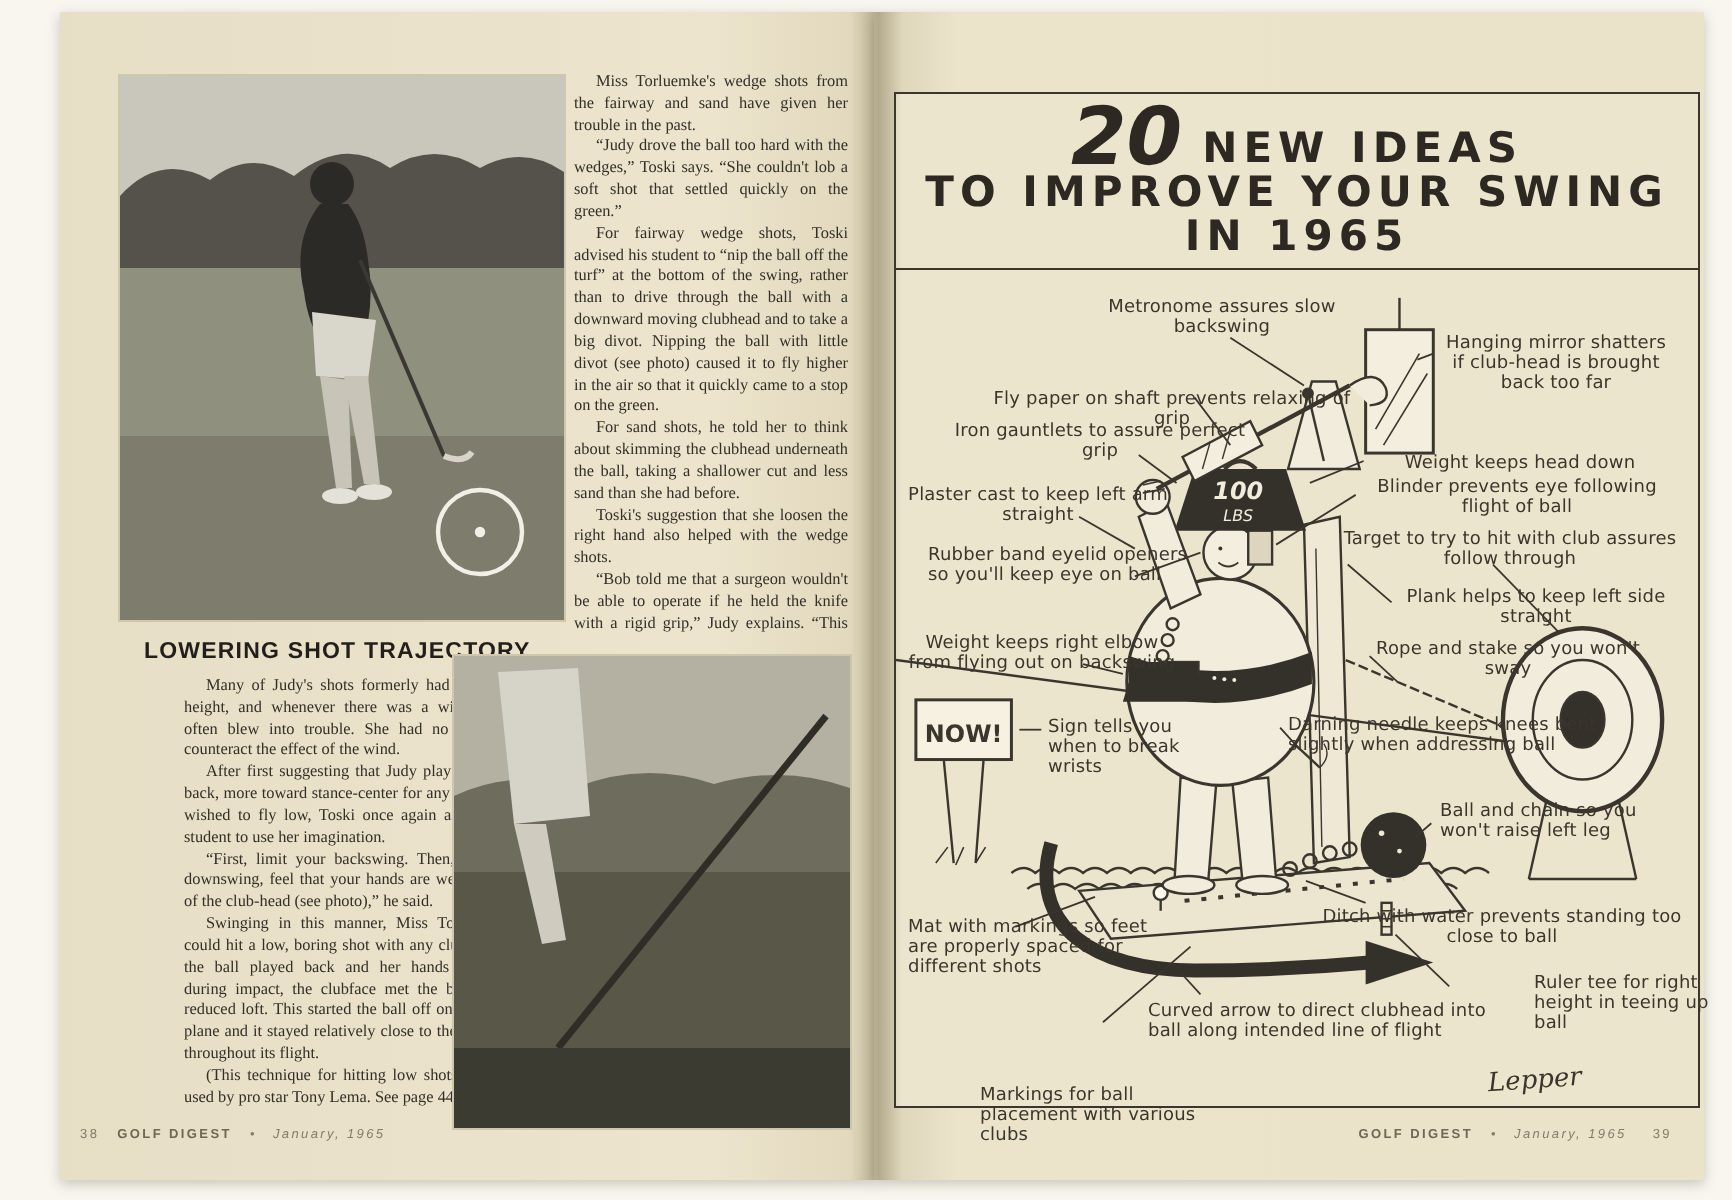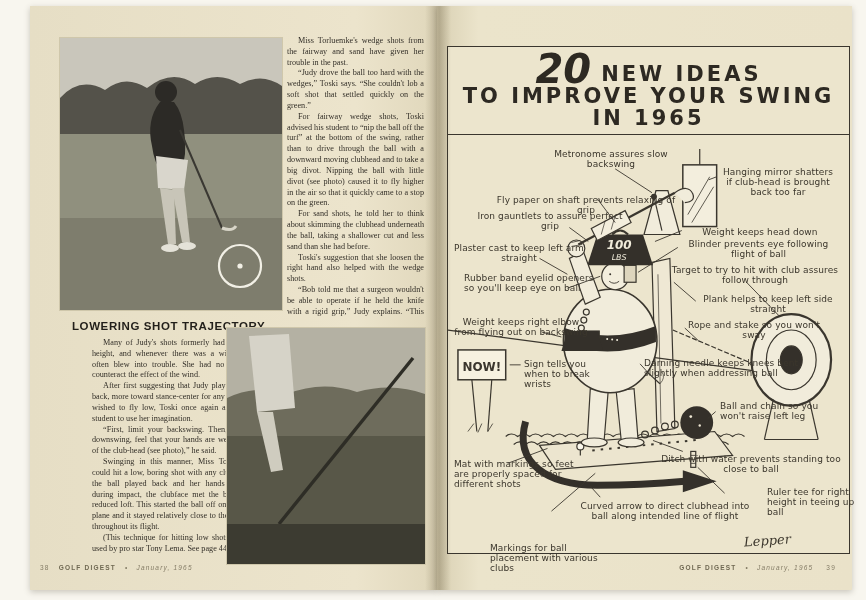--- a/index.html
+++ b/index.html
@@ -244,21 +244,21 @@
           <div class="annot" style="left: 228px; top: 92px; width: 168px; text-align: center;">Weight keeps head down</div>
           <div class="annot" style="left: 228px; top: 104px; width: 165px; text-align: center;">Blinder prevents eye following flight of ball</div>
           <div class="annot" style="left: 220px; top: 130px; width: 174px; text-align: center;">Target to try to hit with club assures follow through</div>
           <div class="annot" style="left: 250px; top: 159px; width: 140px; text-align: center;">Plank helps to keep left side straight</div>
           <div class="annot" style="left: 240px; top: 185px; width: 132px; text-align: center;">Rope and stake so you won't sway</div>
           <div class="annot" style="left: 196px; top: 223px; width: 158px; text-align: left;">Darning needle keeps knees bent slightly when addressing ball</div>
           <div class="annot" style="left: 272px; top: 266px; width: 100px; text-align: left;">Ball and chain so you won't raise left leg</div>
           <div class="annot" style="left: 206px; top: 319px; width: 194px; text-align: center;">Ditch with water prevents standing too close to ball</div>
           <div class="annot" style="left: 6px; top: 324px; width: 132px; text-align: left;">Mat with markings so feet are properly spaced for different shots</div>
           <div class="annot" style="left: 42px; top: 376px; width: 122px; text-align: left; margin-top: 32px;">Markings for ball placement with various clubs</div>
-          <div class="annot" style="left: 126px; top: 366px; width: 182px; text-align: center;">Curved arrow to direct clubhead into ball along intended line of flight</div>
+          <div class="annot" style="left: 126px; top: 366px; width: 182px; text-align: left;">Curved arrow to direct clubhead into ball along intended line of flight</div>
           <div class="annot" style="left: 282px; top: 352px; width: 98px; text-align: left; margin-left: 37px;">Ruler tee for right height in teeing up ball</div>
         </div>
       <div class="signature">Lepper</div>
     </div>
   </div>
 
   <div class="folio" style="right:16px;top:558px;text-align:right;">
     <b>GOLF DIGEST</b>
     <span>•</span>
     <span style="text-transform:none;font-style:italic;margin:0 10px 0 5px;">January, 1965</span>

